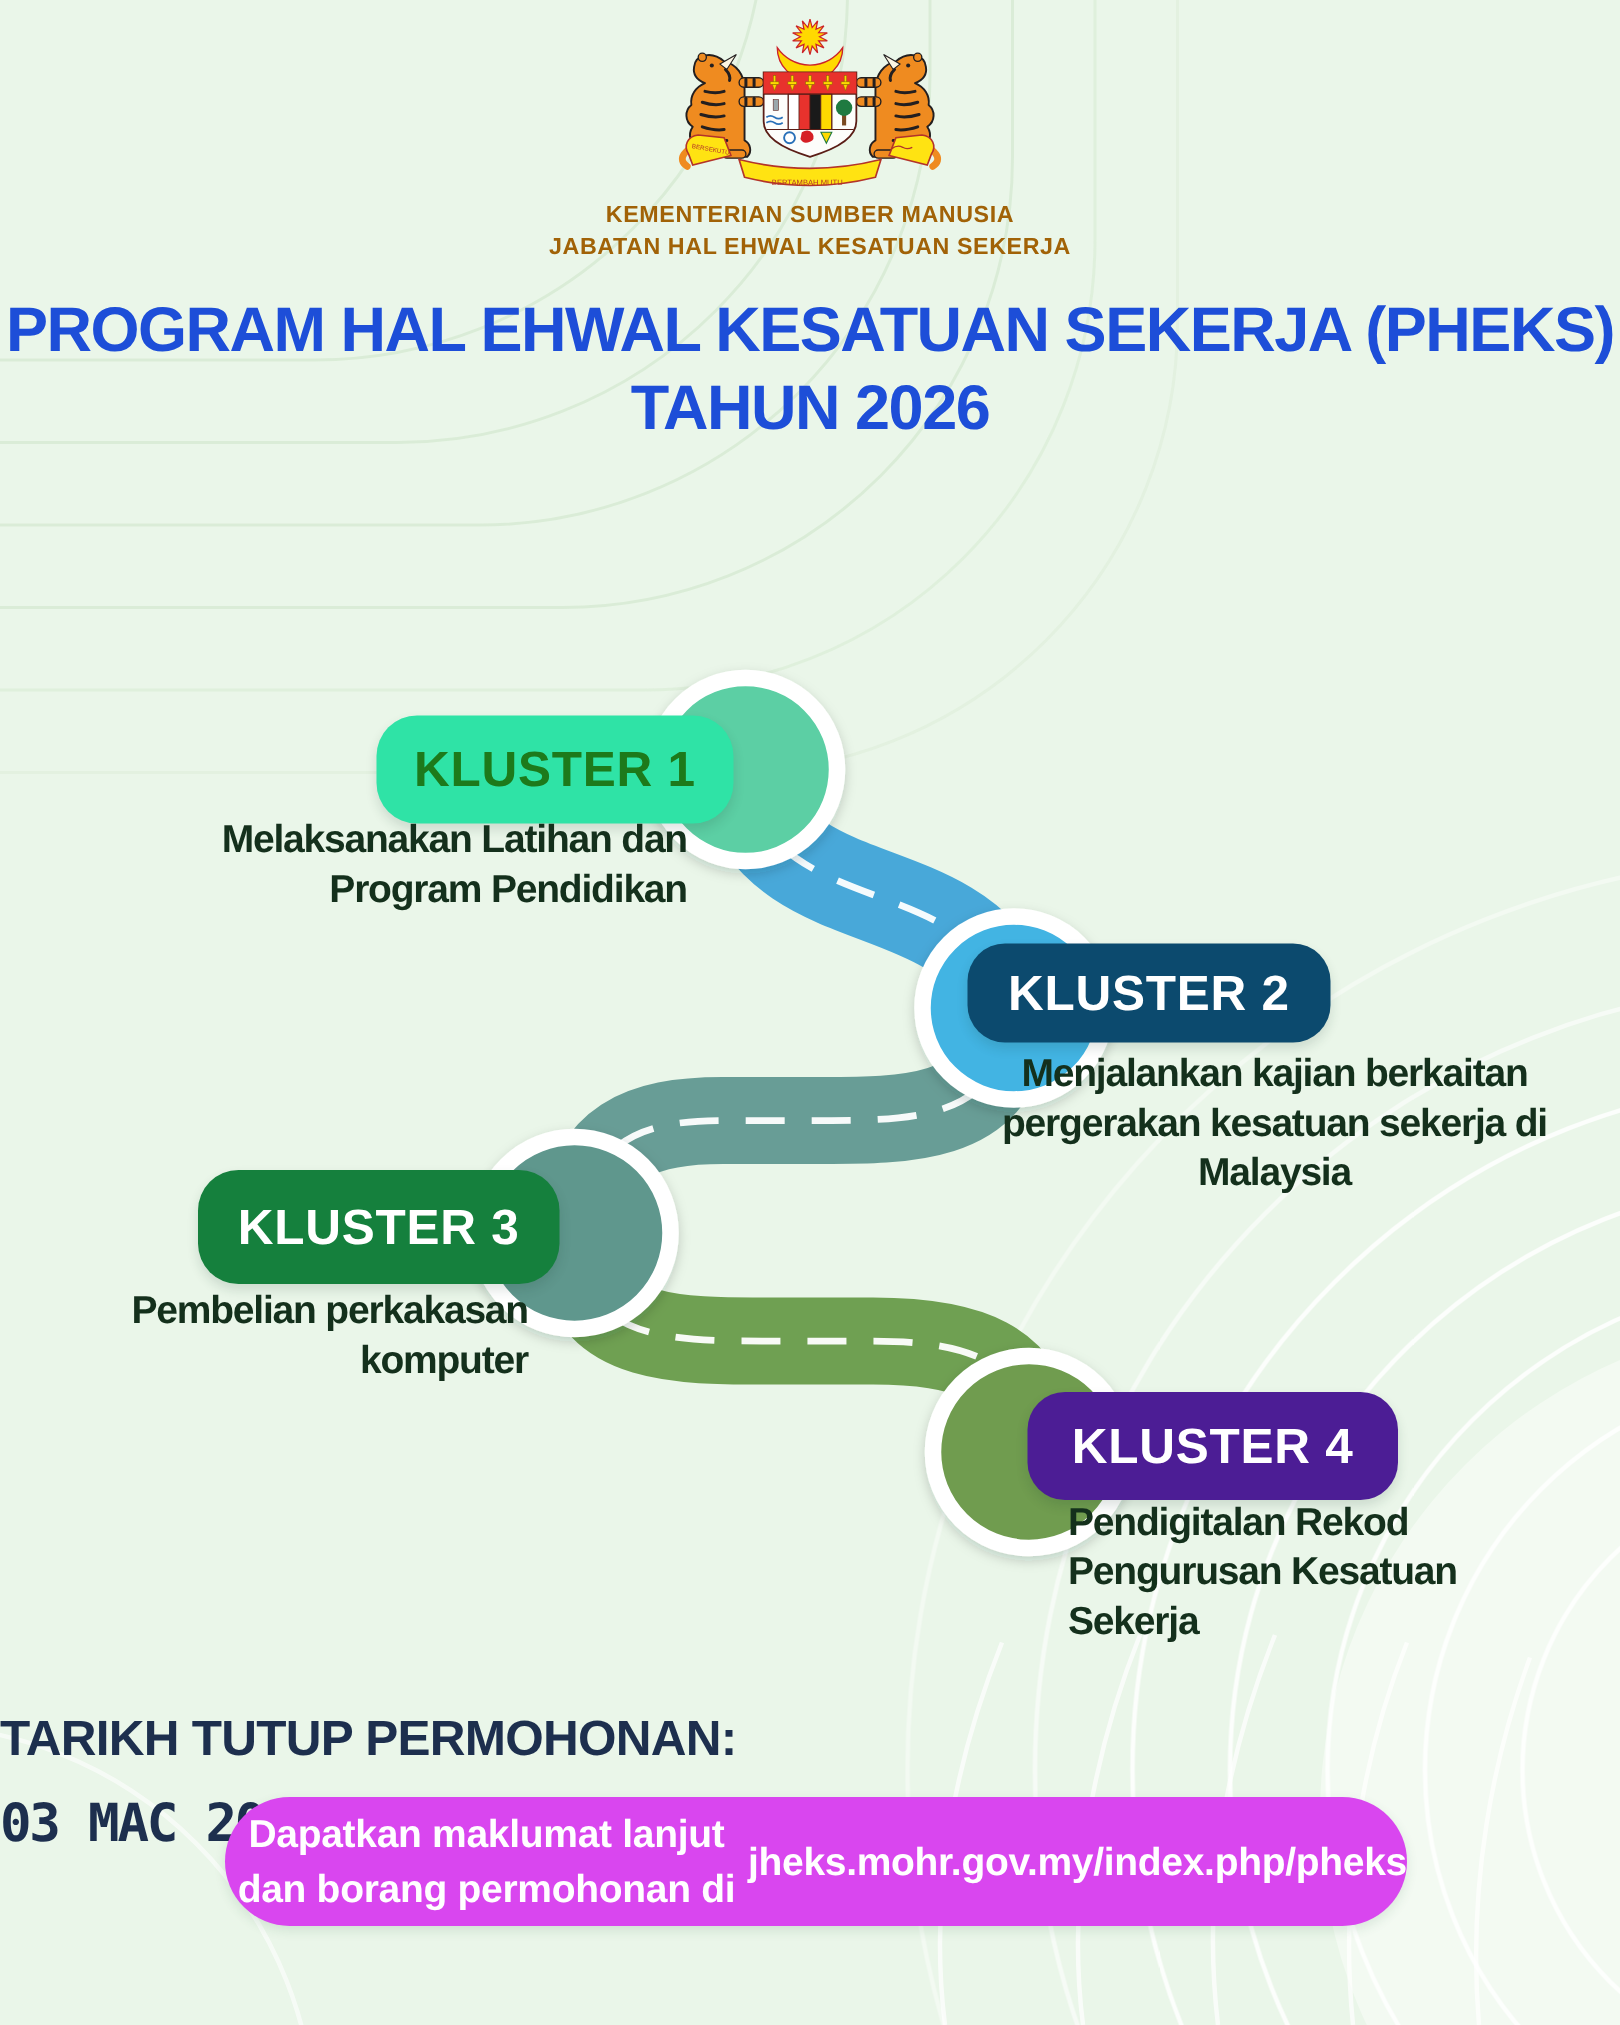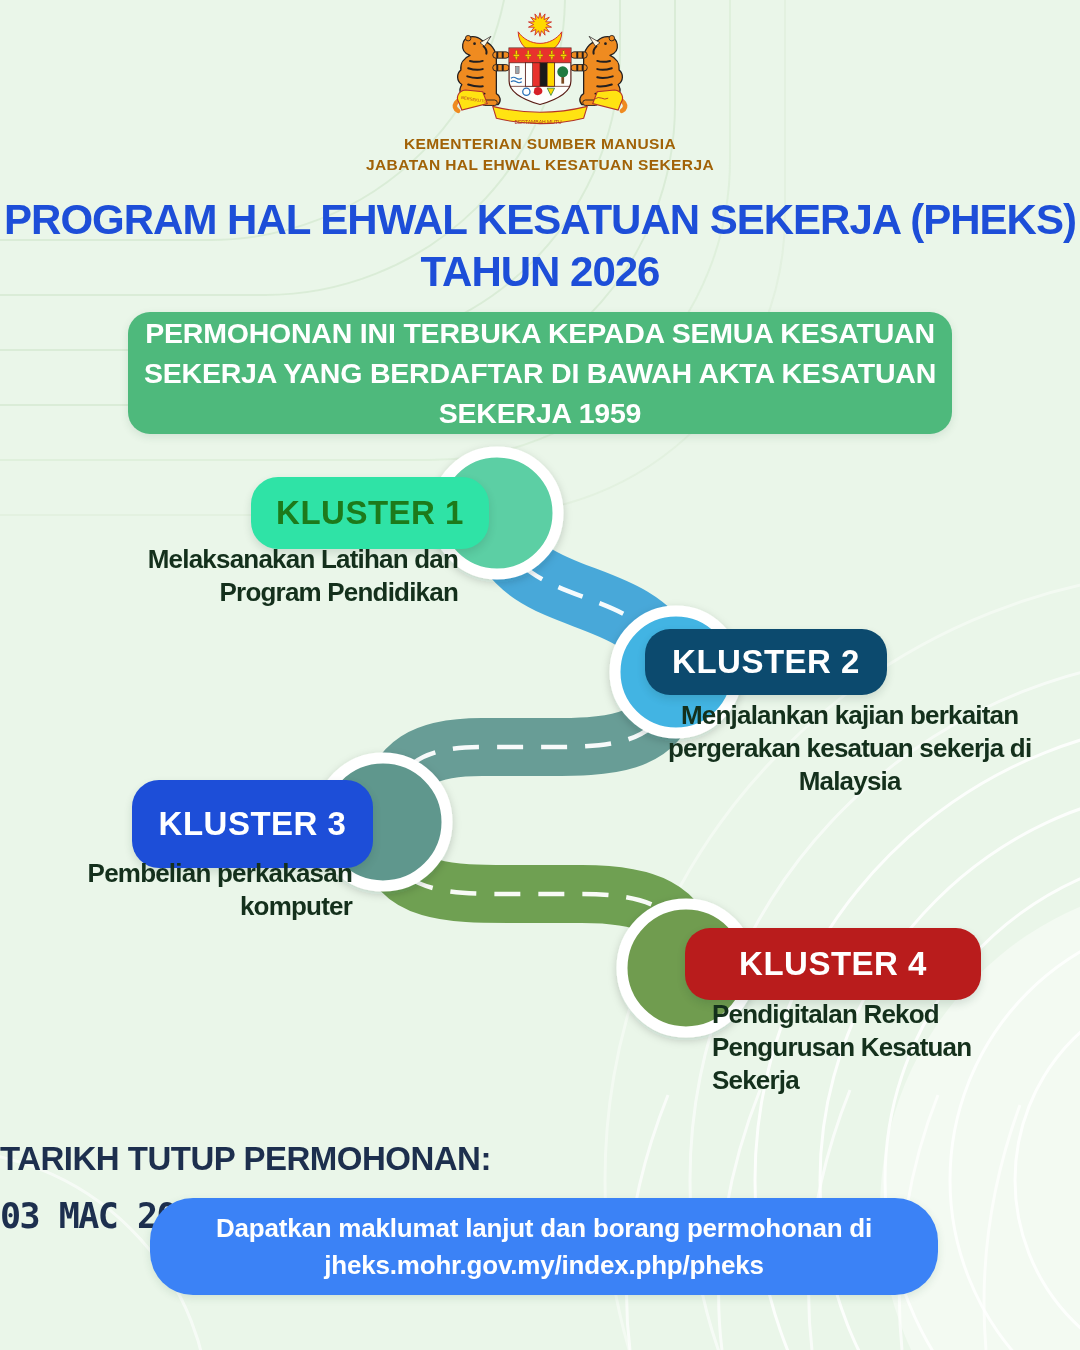--- a/index.html
+++ b/index.html
@@ -21,37 +21,37 @@
     background:#4eb97c;display:flex;align-items:center;justify-content:center;
     box-shadow:0 3px 8px rgba(30,90,60,.12);}
   .elig .txt{white-space:pre-line;text-align:center;color:#fff;font-weight:bold;
     font-size:28.5px;line-height:40px;letter-spacing:-.2px;}
   
   .badge{position:absolute;display:flex;align-items:center;justify-content:center;
     font-weight:bold;letter-spacing:.5px;box-shadow:0 4px 8px rgba(20,60,40,.14);}
   .badge span{font-size:33px;}
   .b1{left:251px;top:477px;width:238px;height:72px;border-radius:27px;background:#2fe3a6;color:#1d7a1b;}
   .b2{left:645px;top:629px;width:242px;height:66px;border-radius:25px;background:#0c4a6e;color:#fff;}
-  .b3{left:132px;top:780px;width:241px;height:88px;border-radius:27px;background:#1d4ed8;color:#fff;}
-  .b4{left:685px;top:928px;width:296px;height:72px;border-radius:25px;background:#b91c1c;color:#fff;}
+  .b3{left:132px;top:780px;width:241px;height:76px;border-radius:27px;background:#15803d;color:#fff;}
+  .b4{left:685px;top:928px;width:247px;height:72px;border-radius:25px;background:#4c1d95;color:#fff;}
   
   .desc{position:absolute;white-space:pre-line;font-weight:bold;font-size:26px;
     line-height:33px;letter-spacing:-.8px;color:#14301c;}
   .d1{right:622px;top:543px;text-align:right;}
   .d2{left:668px;top:699px;text-align:center;}
   .d3{right:728px;top:857px;text-align:right;}
   .d4{left:712px;top:998px;text-align:left;}
   
   .deadline{position:absolute;left:0;right:0;top:1140px;display:flex;justify-content:center;
     align-items:baseline;gap:18px;color:#1d2f4e;flex-direction:column;}
   .deadline .lbl{font-weight:bold;font-size:33px;letter-spacing:-.5px;}
   .deadline .date{font-family:"DejaVu Sans Mono",monospace;font-weight:bold;font-size:35px;letter-spacing:-1.5px;}
   
-  .footer{position:absolute;left:150px;top:1198px;width:788px;height:97px;border-radius:43px;
-    background:#3b82f6;display:flex;flex-direction:column;align-items:center;justify-content:center;
+  .footer{position:absolute;left:150px;top:1198px;width:788px;height:86px;border-radius:43px;
+    background:#d946ef;display:flex;flex-direction:row;align-items:center;justify-content:center;
     box-shadow:0 3px 8px rgba(30,90,60,.12);}
   .footer div{color:#fff;font-weight:bold;font-size:26px;line-height:37px;letter-spacing:-.2px;text-align:center;}
 </style>
 </head>
 <body>
 
 <div id="poster">
 
   <svg class="layer" width="1080" height="1350" viewBox="0 0 1080 1350" aria-hidden="true">
     <g stroke="#d9ecd6" stroke-width="2" fill="none" opacity="0.9">
@@ -177,25 +177,20 @@
   <div class="ministry">
     <div>KEMENTERIAN SUMBER MANUSIA</div>
     <div>JABATAN HAL EHWAL KESATUAN SEKERJA</div>
   </div>
 
   <div class="title">
     <div>PROGRAM HAL EHWAL KESATUAN SEKERJA (PHEKS)</div>
     <div>TAHUN 2026</div>
   </div>
 
-  <div class="elig">
-    <div class="txt">PERMOHONAN INI TERBUKA KEPADA SEMUA KESATUAN
-SEKERJA YANG BERDAFTAR DI BAWAH AKTA KESATUAN
-SEKERJA 1959</div>
-  </div>
 
   <svg class="layer" width="1080" height="1350" viewBox="0 0 1080 1350" aria-hidden="true">
     <defs>
       <filter id="ds" x="-30%" y="-30%" width="160%" height="160%">
         <feDropShadow dx="0" dy="3" stdDeviation="4" flood-color="#14321f" flood-opacity="0.18"></feDropShadow>
       </filter>
     </defs>
 
     <path d="M 497 528 C 525 608 630 585 668 655" stroke="#48a8d9" stroke-width="62" fill="none" stroke-linecap="round"></path>
     <path d="M 497 528 C 525 608 630 585 668 655" stroke="#ffffff" stroke-width="4.5" fill="none" stroke-dasharray="26 18" opacity="0.95"></path>

